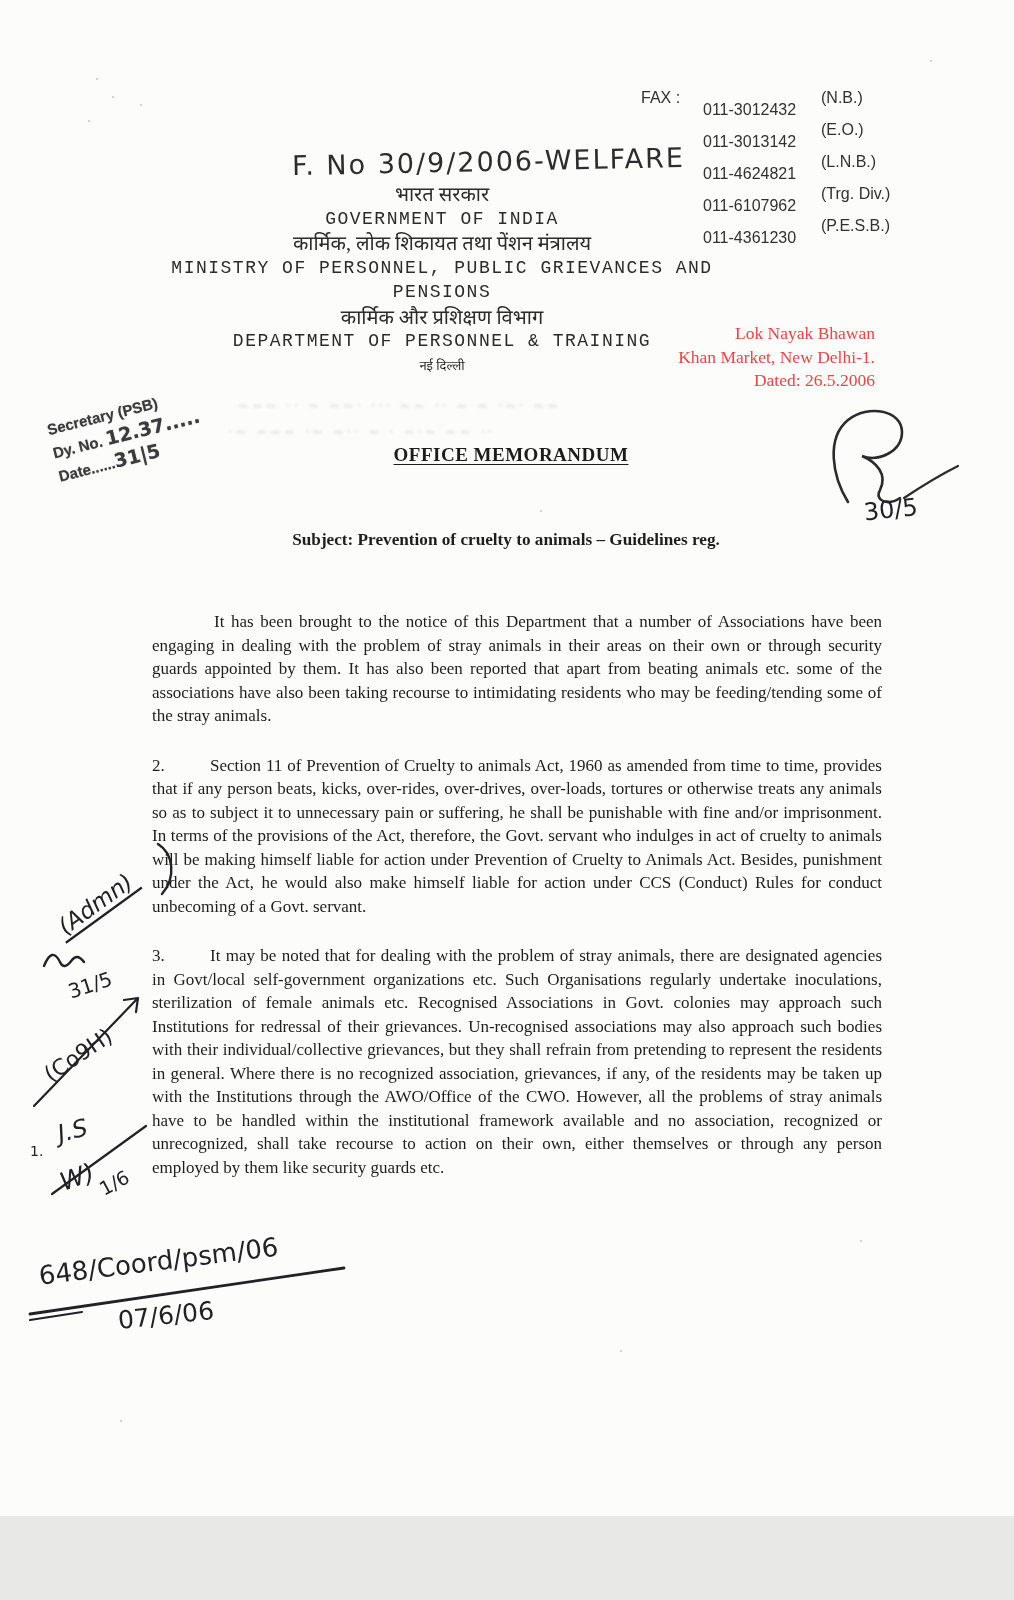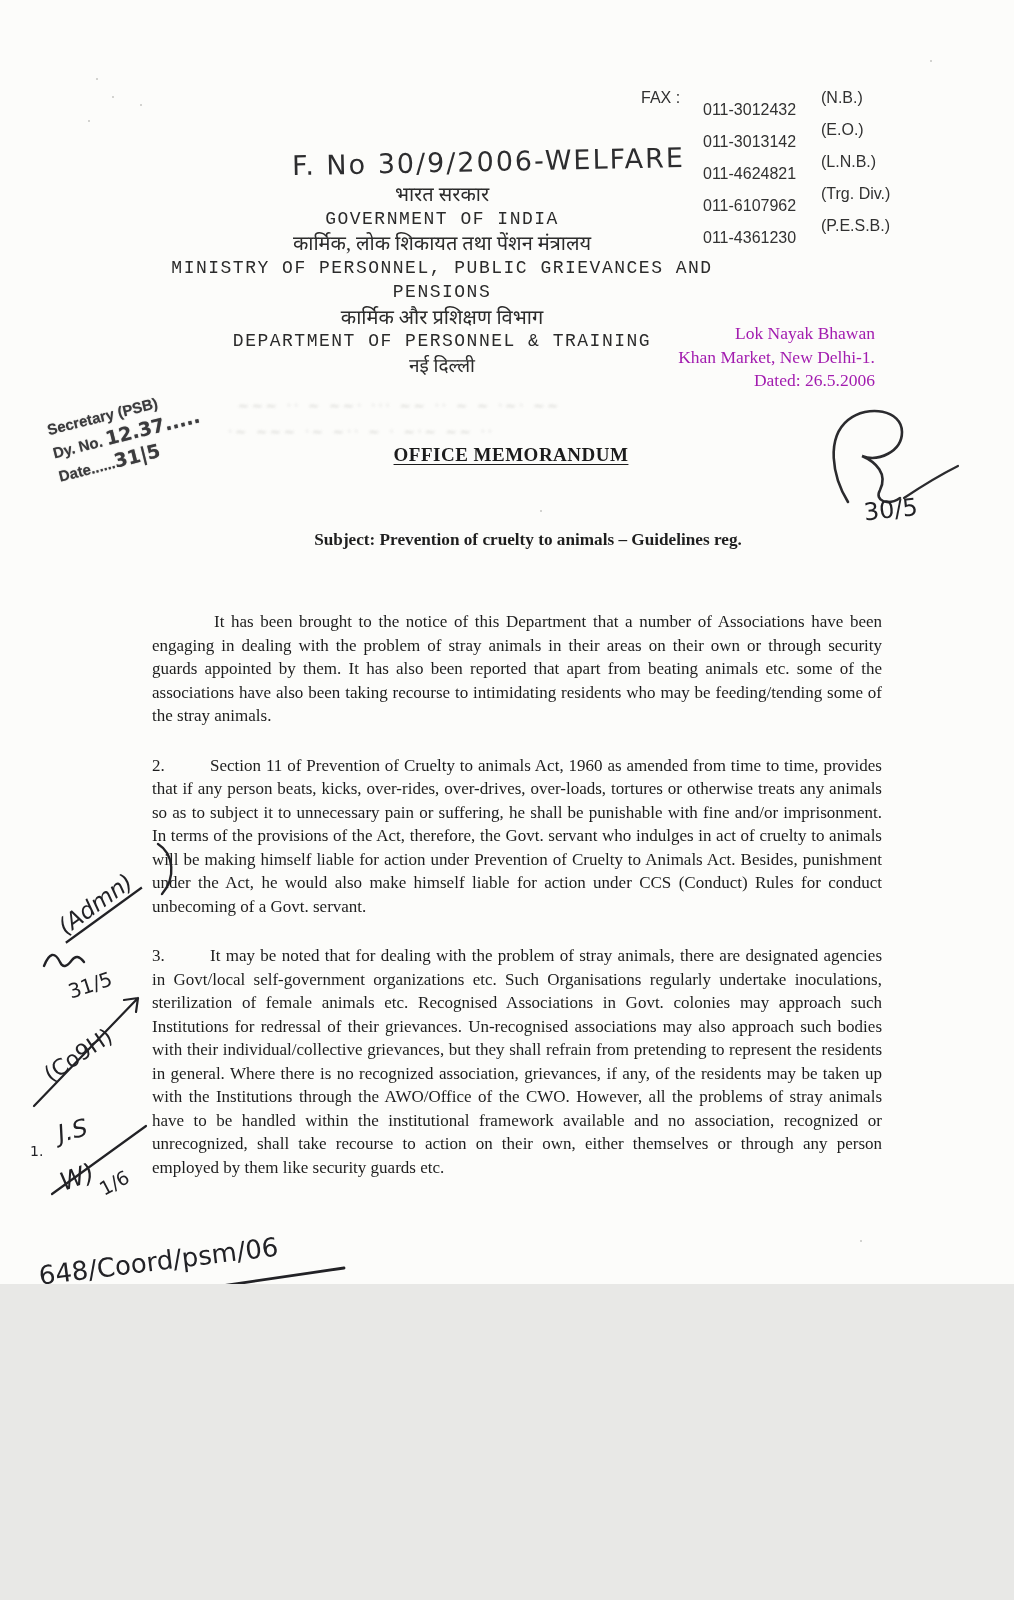--- a/index.html
+++ b/index.html
@@ -1,18 +1,18 @@
 <!DOCTYPE html>
 <html><head>
 <meta charset="utf-8">
 <style>
   html,body{margin:0;padding:0;background:#e8e8e6;}
   .page{
     position:relative;
-    width:1014px;height:1284px;
+    width:1014px;height:1516px;
     margin:0 auto;
     background:#fcfcfa;
     overflow:hidden;
     font-family:"Liberation Serif", serif;
     color:#222;
   }
   
   .speck{position:absolute;width:2px;height:2px;border-radius:50%;background:#9a9a96;opacity:.55;}
   .ghost-smudge{
     position:absolute;color:#b9b9b4;font-family:"DejaVu Sans",sans-serif;
@@ -30,37 +30,37 @@
     position:absolute;left:292px;top:146px;font-size:27px;letter-spacing:2px;
     transform:rotate(-1.2deg);font-weight:400;
   }
   
   .letterhead{position:absolute;left:118px;top:182px;width:648px;text-align:center;
               line-height:24.5px;color:#2b2b2b;}
   .lh-hi{font-size:20px;font-weight:400;font-family:"Liberation Serif",serif;}
   .lh-en{font-size:18px;font-family:Liberation Mono, monospace;letter-spacing:1.5px;}
   
   .address{position:absolute;right:139px;top:322px;text-align:right;
-           font-size:17.5px;line-height:23.5px;color:#a21caf;}
+           font-size:17.5px;line-height:23.5px;color:#ef4444;}
   
   .stamp{
     position:absolute;left:50px;top:392px;transform:rotate(-14deg);
     font-family:"Liberation Sans",sans-serif;font-weight:bold;color:#3b3b3d;
     font-size:15px;line-height:22px;text-shadow:0 0 1px rgba(40,40,40,.55);
     width:220px;
   }
   .stamp .hv{font-family:"DejaVu Sans",sans-serif;font-size:19px;}
   
   .om-title{
     position:absolute;left:0;top:444px;width:1014px;text-align:center;
     font-size:19px;font-weight:bold;letter-spacing:.5px;color:#1c1c1c;
   }
   .om-title span{text-decoration:underline;text-underline-offset:3px;margin-left:8px;}
   .subject{
-    position:absolute;left:164px;top:530px;width:728px;text-align:center;
+    position:absolute;left:142px;top:530px;width:728px;text-align:center;
     font-size:17.2px;font-weight:bold;color:#1e1e1e;
   }
   
   .body-text{
     position:absolute;left:152px;top:610px;width:730px;
     font-size:17px;line-height:23.5px;text-align:justify;color:#1d1d1d;
   }
   .body-text p{margin:0 0 26px 0;}
   .body-text p.indent{text-indent:62px;}
   .para-num{display:inline-block;width:58px;text-indent:0;}
@@ -118,21 +118,21 @@
 
   <div class="hand fileno">F. No 30/9/2006-WELFARE</div>
 
   <div class="letterhead">
     <div class="lh-hi">भारत सरकार</div>
     <div class="lh-en">GOVERNMENT OF INDIA</div>
     <div class="lh-hi">कार्मिक, लोक शिकायत तथा पेंशन मंत्रालय</div>
     <div class="lh-en">MINISTRY OF PERSONNEL, PUBLIC GRIEVANCES AND PENSIONS</div>
     <div class="lh-hi">कार्मिक और प्रशिक्षण विभाग</div>
     <div class="lh-en">DEPARTMENT OF PERSONNEL &amp; TRAINING</div>
-    <div class="lh-hi" style="font-size:19px;">नई दिल्ली</div>
+    <div class="lh-hi" style="font-size:13px;">नई दिल्ली</div>
   </div>
 
   <div class="address">
     <div>Lok Nayak Bhawan</div>
     <div>Khan Market, New Delhi-1.</div>
     <div>Dated: 26.5.2006</div>
   </div>
 
   <div class="stamp">
     <div>Secretary (PSB)</div>

